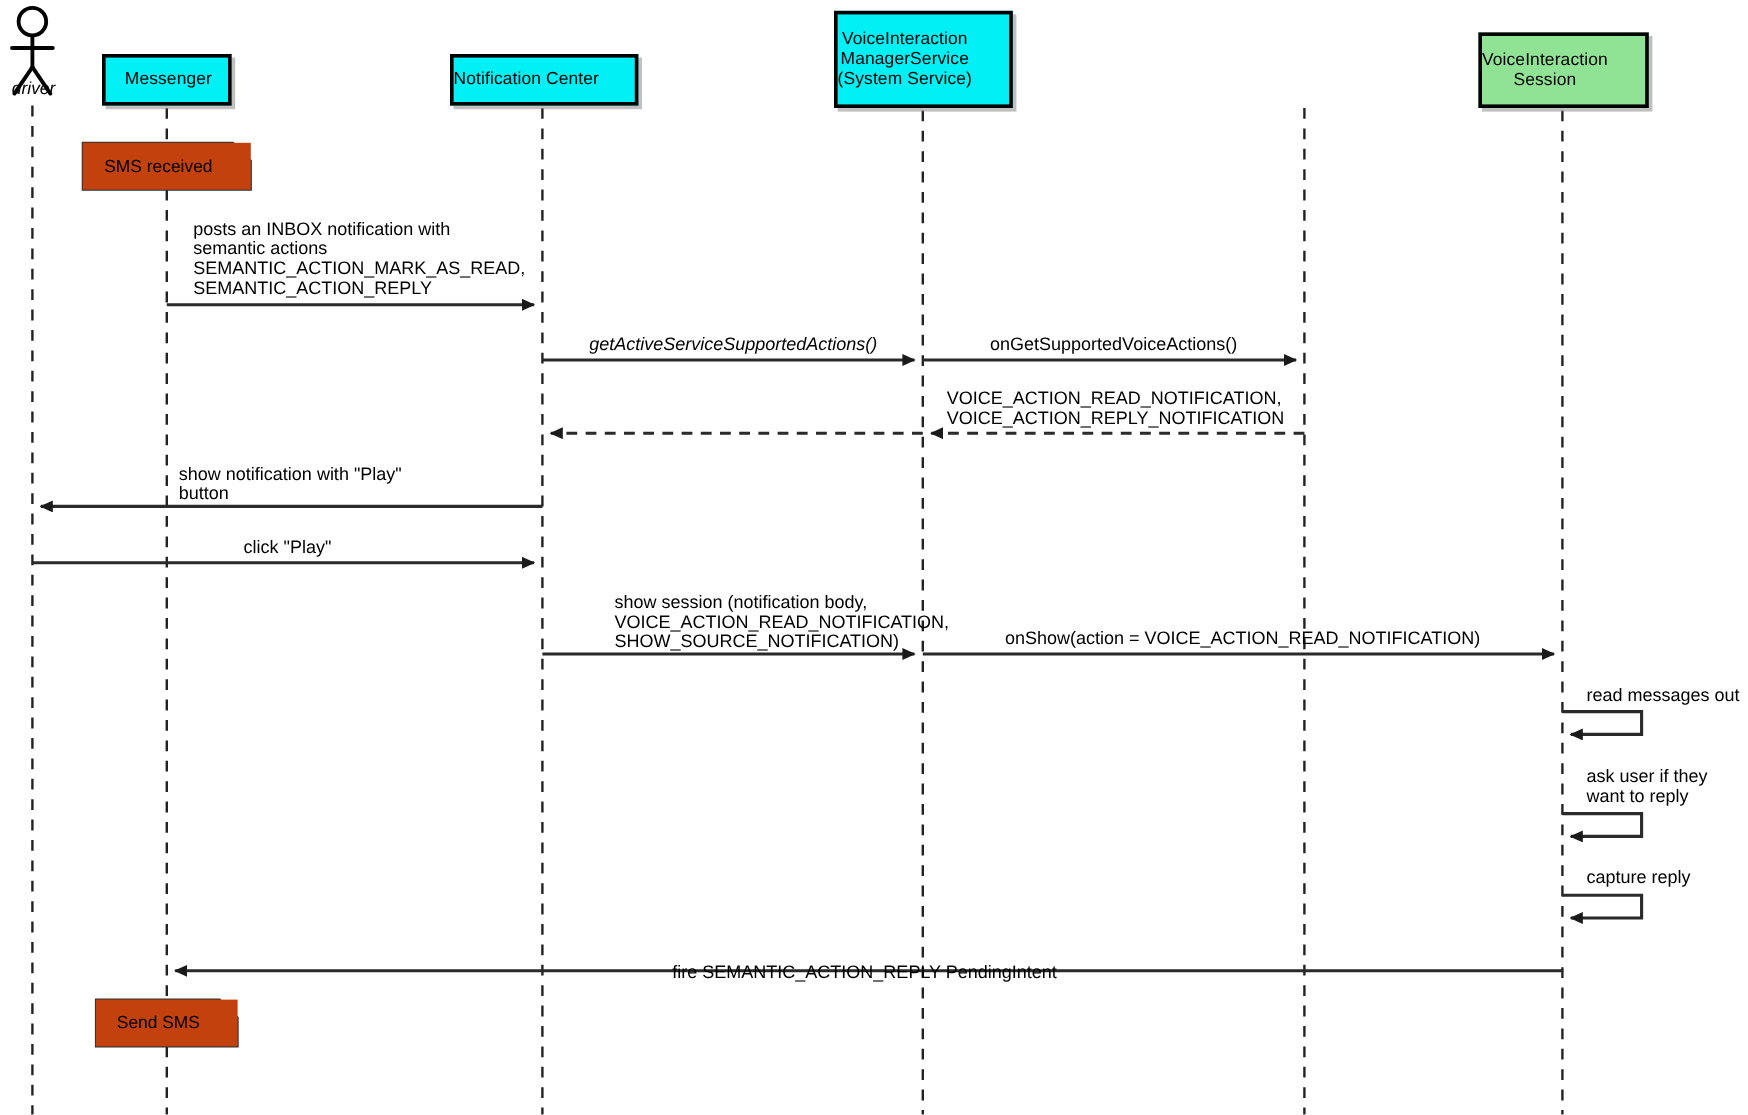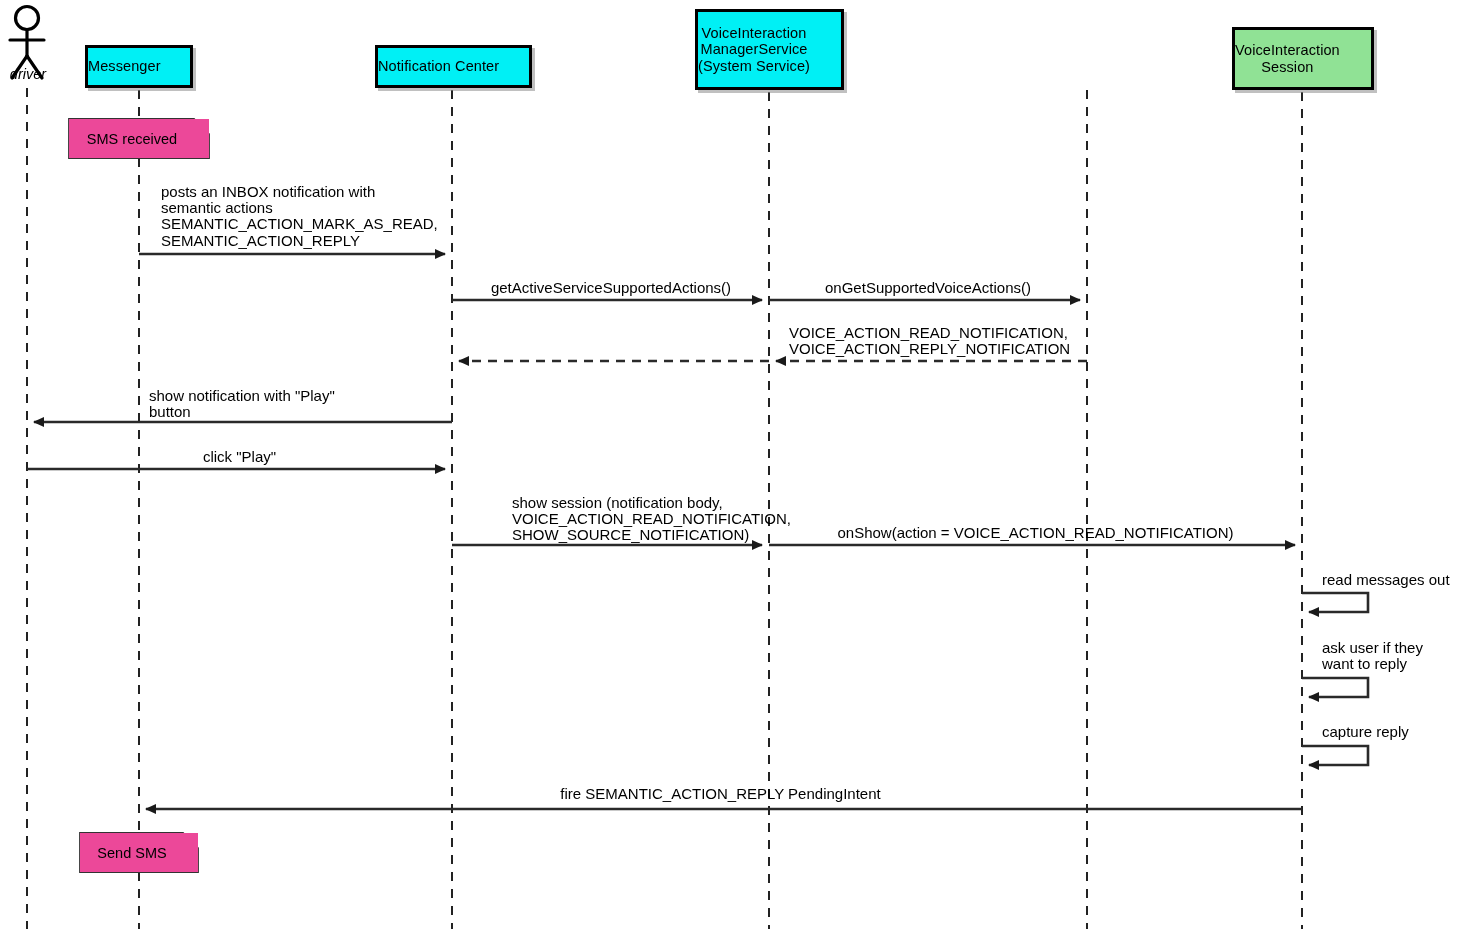--- a/index.html
+++ b/index.html
@@ -47,21 +47,21 @@
     position: absolute;
     font-size: 14.5px;
     text-align: center;
     z-index: 5;
     font-style: italic;
   }
 
   .note-box {
     position: absolute;
     box-sizing: border-box;
-    background: #ec4899;
+    background: #c2410c;
     font-size: 14.5px;
     z-index: 6;
   }
   .note-text {
     position: absolute;
     left: 0; right: 0; top: 0; bottom: 0;
     display: flex;
     align-items: center;
     justify-content: center;
     padding-right: 14px;
@@ -132,21 +132,21 @@
     </g>
 
     <g stroke="#333" stroke-width="1.8" fill="#ffffff">
       <path d="M69,119 L194,119 L209,134 L209,158 L69,158 Z"></path>
       <path d="M194,119 L194,134 L209,134" fill="none"></path>
       <path d="M80,833 L183,833 L198,848 L198,872 L80,872 Z"></path>
       <path d="M183,833 L183,848 L198,848" fill="none"></path>
     </g>
   </svg>
 
-  <div class="participant-box cyan" style="left:85px; top:45px; width:108px; height:43px;">
+  <div class="participant-box cyan" style="left:85px; top:45px; width:108px; height:43px;padding-left:16px;">
     <span>Messenger</span>
   </div>
 
   <div class="participant-box cyan" style="left:375px; top:45px; width:157px; height:43px;">
     <span>Notification Center</span>
   </div>
 
   <div class="participant-box cyan" style="left:695px; top:9px; width:149px; height:81px;">
     <span>VoiceInteraction
 ManagerService
@@ -167,39 +167,39 @@
 
   <div class="note-box" style="left:80px; top:833px; width:118px; height:39px;">
     <div class="note-text">Send SMS</div>
   </div>
 
   <div class="msg-label left" style="left:161px; top:184px; width:330px;">posts an INBOX notification with
 semantic actions
 SEMANTIC_ACTION_MARK_AS_READ,
 SEMANTIC_ACTION_REPLY</div>
 
-  <div class="msg-label center" style="left:460px; top:280px; width:302px;">getActiveServiceSupportedActions()</div>
+  <div class="msg-label center" style="left:460px; top:280px; width:302px;font-style:italic;">getActiveServiceSupportedActions()</div>
 
   <div class="msg-label center" style="left:776px; top:280px; width:304px;">onGetSupportedVoiceActions()</div>
 
   <div class="msg-label left" style="left:789px; top:325px; width:300px;">VOICE_ACTION_READ_NOTIFICATION,
 VOICE_ACTION_REPLY_NOTIFICATION</div>
 
   <div class="msg-label left" style="left:149px; top:388px; width:300px;">show notification with "Play"
 button</div>
 
   <div class="msg-label center" style="left:27px; top:449px; width:425px;">click "Play"</div>
 
   <div class="msg-label left" style="left:473px; top:495px; width:290px;margin-left:39px;">show session (notification body,
 VOICE_ACTION_READ_NOTIFICATION,
 SHOW_SOURCE_NOTIFICATION)</div>
 
   <div class="msg-label center" style="left:776px; top:525px; width:519px;">onShow(action = VOICE_ACTION_READ_NOTIFICATION)</div>
 
-  <div class="msg-label center" style="left:139px; top:786px; width:1163px;">fire SEMANTIC_ACTION_REPLY PendingIntent</div>
+  <div class="msg-label center" style="left:139px; top:803px; width:1163px;">fire SEMANTIC_ACTION_REPLY PendingIntent</div>
 
   <div class="msg-label left" style="left:1322px; top:572px; width:140px;">read messages out</div>
 
   <div class="msg-label left" style="left:1322px; top:640px; width:130px;">ask user if they
 want to reply</div>
 
   <div class="msg-label left" style="left:1322px; top:724px; width:130px;">capture reply</div>
 
 </div>
 

